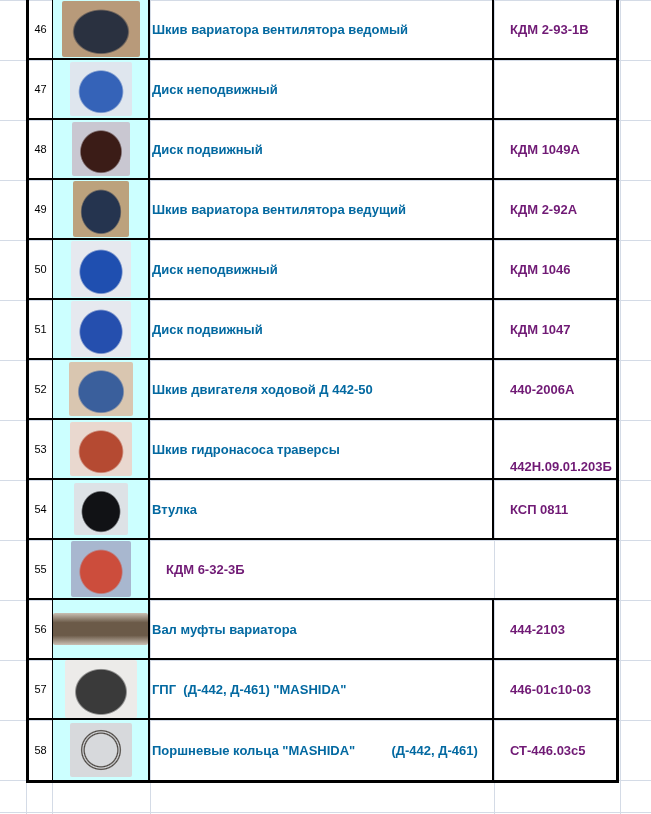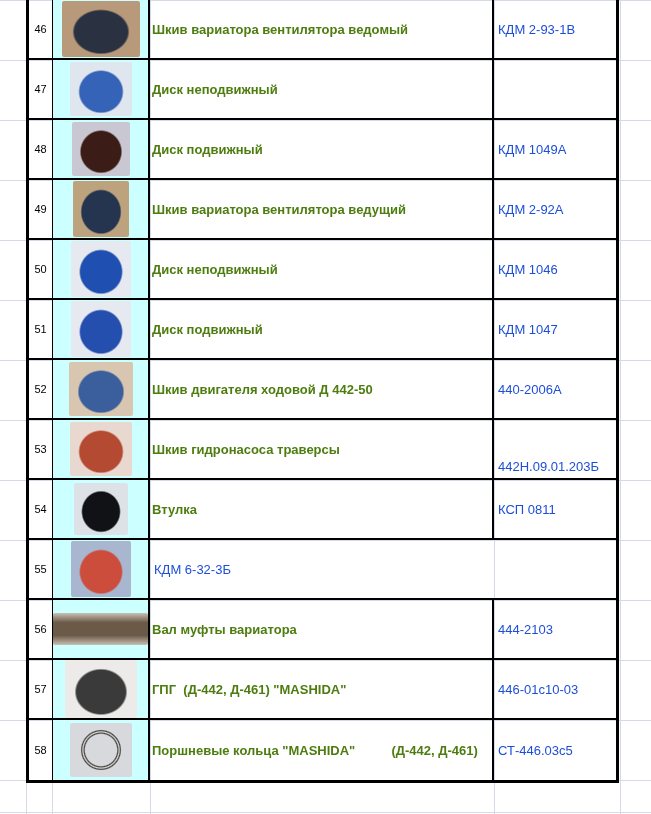--- a/index.html
+++ b/index.html
@@ -6,22 +6,22 @@
   body { width:651px; height:814px; background:#ffffff; position:relative; overflow:hidden;
          font-family:"Liberation Sans", sans-serif; }
   .grid-v { position:absolute; top:0; width:1px; height:814px; background:#d4dbe6; }
   .grid-h { position:absolute; left:0; height:1px; width:651px; background:#d4dbe6; }
   .table { position:absolute; left:26px; top:0; width:593px; border-left:3px solid #000; border-right:3px solid #000; border-bottom:3px solid #000; box-sizing:border-box; }
   .row { display:flex; height:60px; border-bottom:2px solid #000; box-sizing:border-box; }
   .row:last-child { border-bottom:none;align-items:flex-end; }
   .cell { box-sizing:border-box; height:100%; display:flex; align-items:center; }
   .c-num { width:24px; justify-content:center; font-size:11px; color:#000; border-right:1px solid #000; }
   .c-img { width:97px; justify-content:center; background:#ccffff; border-right:2px solid #000; }
-  .c-name { width:344px; padding-left:2px; font-size:13px; font-weight:bold; color:#4d7c0f; border-right:2px solid #000; white-space:pre; }
-  .c-code { flex:1; padding-left:4px; font-size:13px; font-weight:normal; color:#1d4ed8; }
+  .c-name { width:344px; padding-left:2px; font-size:13px; font-weight:bold; color:#0369a1; border-right:2px solid #000; white-space:pre; }
+  .c-code { flex:1; padding-left:16px; font-size:13px; font-weight:bold; color:#701a75; }
   .c-code.bottom { align-items:flex-end; padding-bottom:4px;border-radius:22px; }
   .ph { border-radius:2px; }
 </style>
 </head>
 <body>
 
 <div class="grid-v" style="left:26px"></div>
 <div class="grid-v" style="left:52px"></div>
 <div class="grid-v" style="left:150px"></div>
 <div class="grid-v" style="left:494px"></div>

